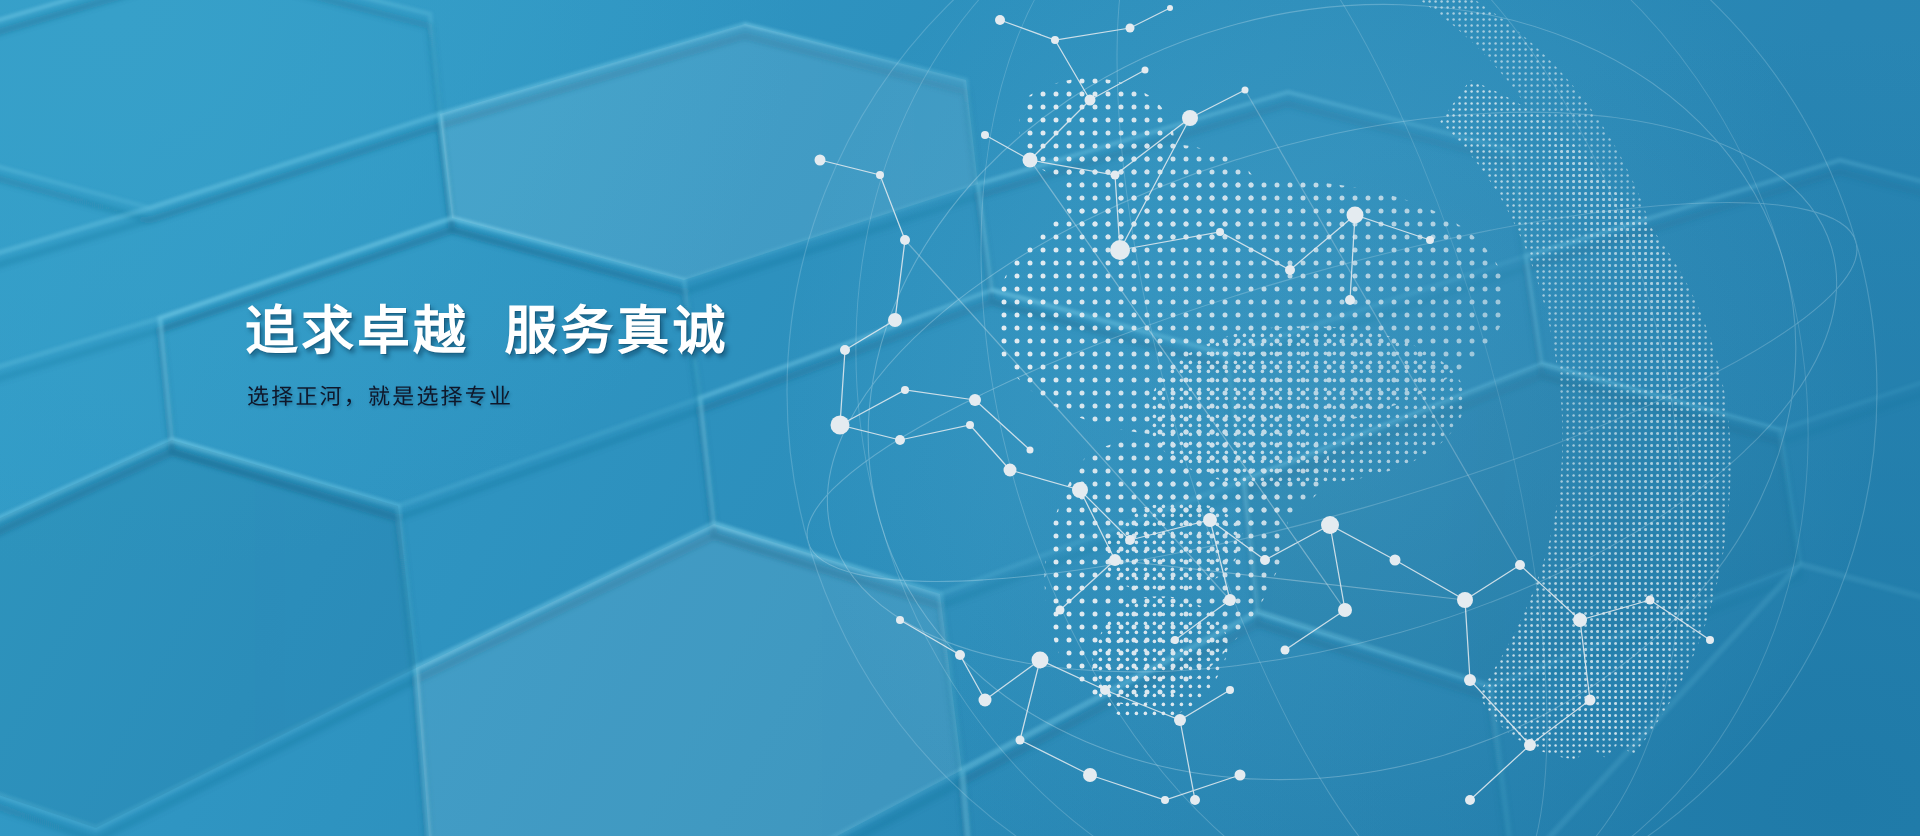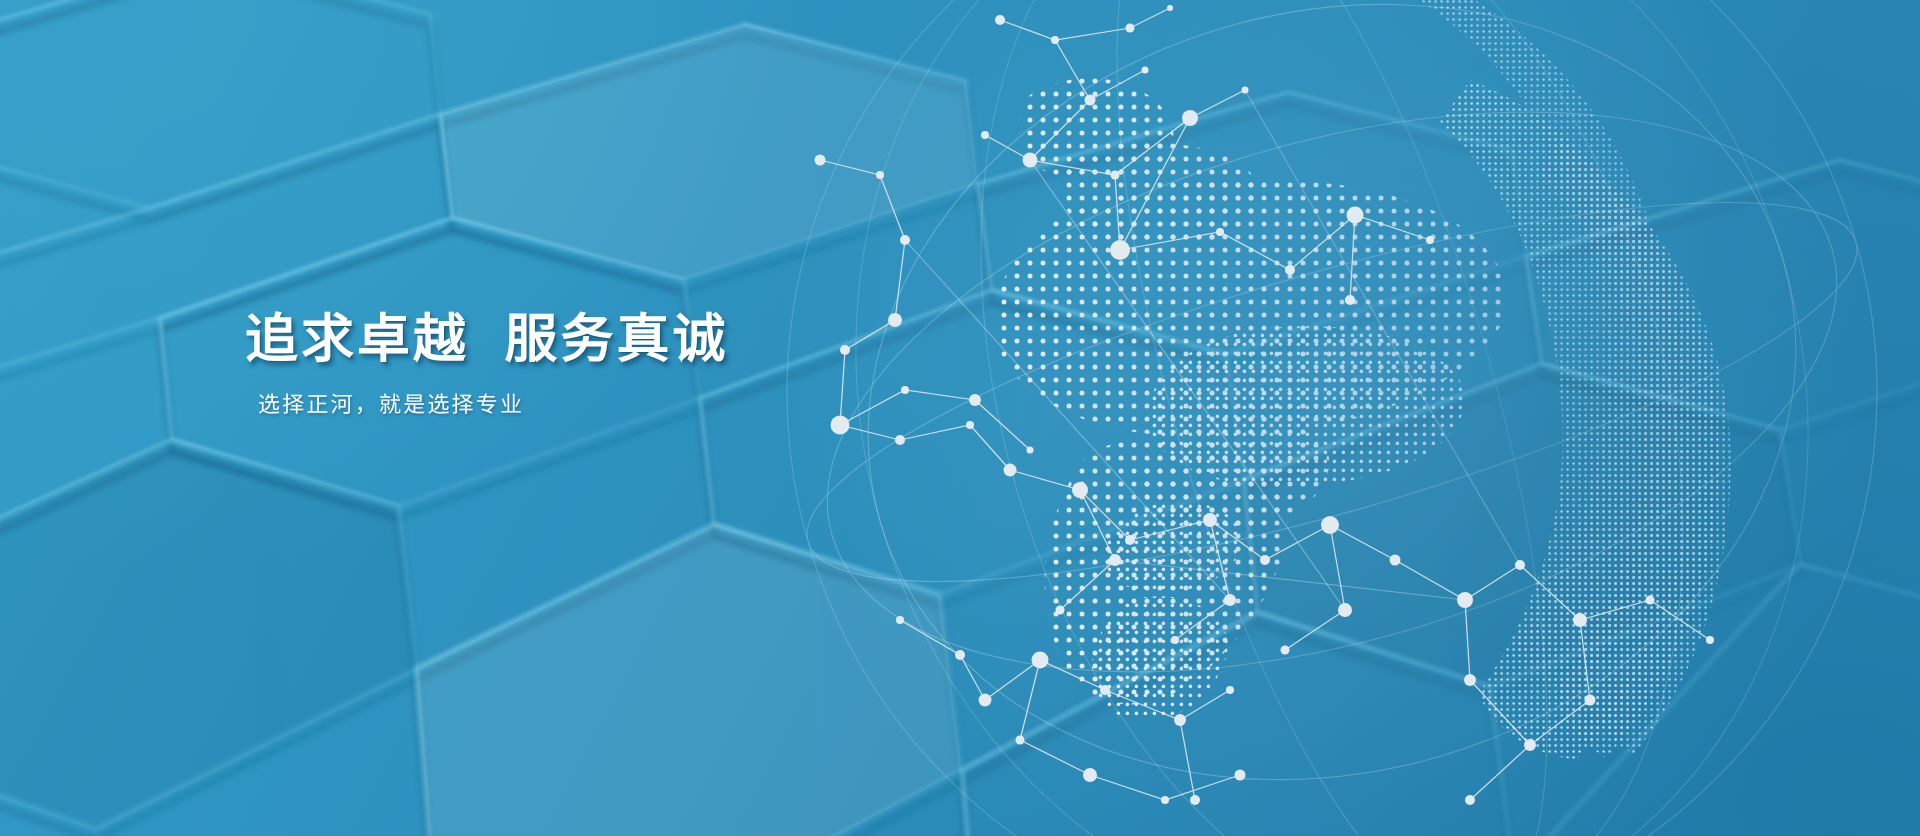--- a/index.html
+++ b/index.html
@@ -39,41 +39,41 @@
     position: absolute;
     left: 0; top: 0;
     width: 1920px; height: 836px;
   }
   .globe-layer svg { display: block; }
 
   
   .copy {
     position: absolute;
     left: 245px;
-    top: 308px;
+    top: 300px;
     z-index: 30;
   }
   .headline {
     margin: 0;
     font-size: 53px;
     font-weight: 700;
     letter-spacing: 3px;
     line-height: 1.18;
     color: #ffffff;
     white-space: pre;
     text-shadow: 3px 4px 4px rgba(11,62,92,0.55),
                  1px 1px 0 rgba(11,62,92,0.35);
   }
   .subline {
-    margin: 20px 0 0 13px;
+    margin: 20px 0 0 2px;
     font-size: 22px;
     font-weight: 400;
     letter-spacing: 2.2px;
     line-height: 1.3;
-    color: #ffffff;
+    color: #0f172a;
     white-space: pre;
     text-shadow: 1px 2px 3px rgba(11,62,92,0.40);
   }
 </style>
 </head>
 <body>
 
 <div id="stage">
 
   <div class="bg-base"></div>

